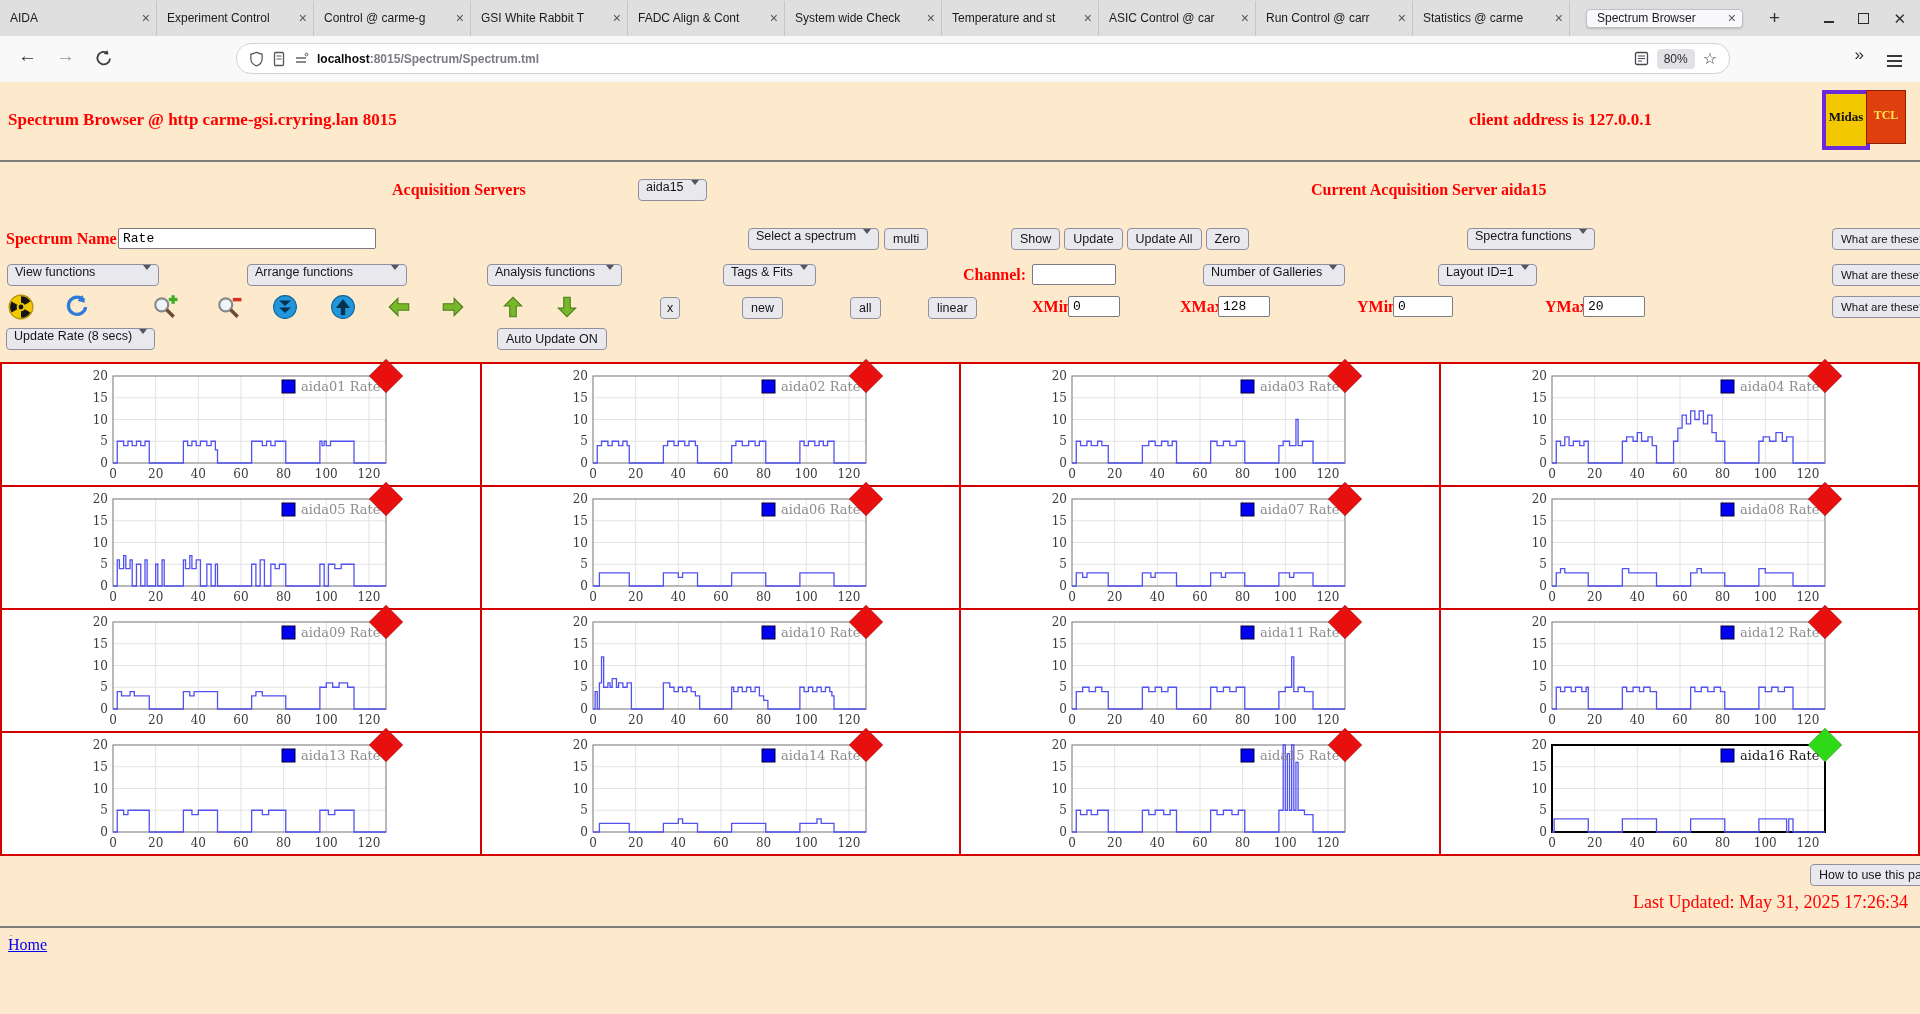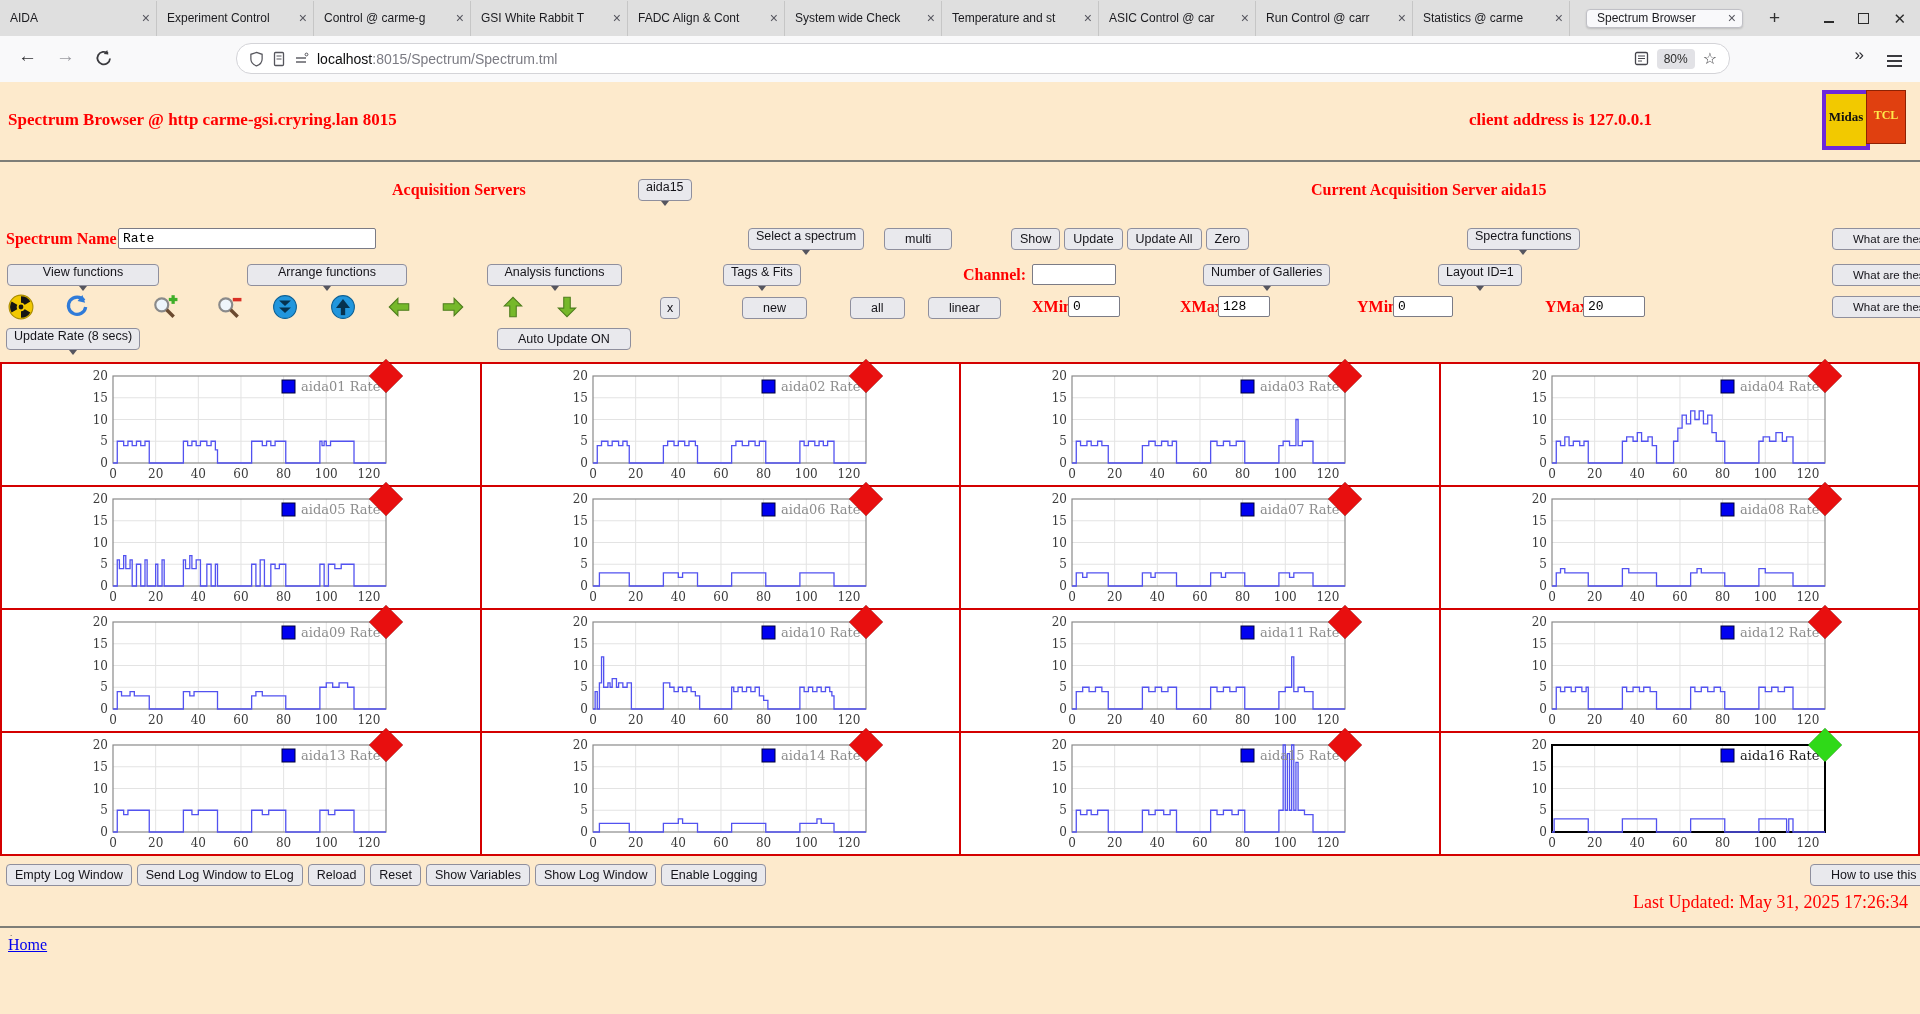--- a/index.html
+++ b/index.html
@@ -14,37 +14,37 @@
   .tab-close{color:#55555e;font-size:14px;margin-left:4px;flex:none;}
   .newtab{font-size:19px;color:#333;margin-left:10px;cursor:default;}
   .winctl{position:absolute;right:14px;top:0;height:36px;display:flex;gap:24px;align-items:center;color:#2b2b2b;}
   .wc-min{width:10px;border-bottom:2px solid #2b2b2b;height:8px;}
   .wc-max{width:9px;height:9px;border:1.5px solid #2b2b2b;}
   .wc-close{font-size:15px;line-height:1;}
 
   .navbar{position:absolute;top:36px;left:0;right:0;height:46px;background:#f9f9fa;border-bottom:1px solid #cfcfcf;}
   .navico{position:absolute;top:9px;font-size:19px;color:#2f2f33;}
   .urlbar{position:absolute;left:236px;top:7px;width:1494px;height:31px;background:#ffffff;border:1px solid #d4d4d8;border-radius:15px;display:flex;align-items:center;padding:0 12px;box-sizing:border-box;gap:8px;}
-  .url-text{font-size:14px;color:#0c0c0d;white-space:nowrap;}
+  .url-text{font-size:12px;color:#0c0c0d;white-space:nowrap;font-weight:bold;}
   .url-text .path{color:#7b7b83;}
   .zoomchip{background:#e2e2e6;border-radius:4px;font-size:12px;padding:3px 7px;color:#2b2b2b;}
   .star{font-size:16px;color:#3a3a3e;}
   .spacer{flex:1;}
   .burger{width:15px;}
   .burger div{height:2px;background:#3a3a3e;margin:3px 0;}
 
   
   .page{position:absolute;top:82px;left:0;width:1920px;height:932px;background:#fdeacc;font-family:"Liberation Serif",serif;}
   .abs{position:absolute;}
   .red{color:#ff0000;font-weight:bold;}
   .hr{position:absolute;left:0;right:0;height:2px;background:#7e7e78;}
 
-  .sel{position:absolute;height:22px;background:#e9e9ed;border:1px solid #8f8f9d;border-radius:4px;display:inline-flex;align-items:center;padding:0 7px;font-family:"Liberation Sans",sans-serif;font-size:12.5px;color:#15141a;gap:7px;box-sizing:border-box;white-space:nowrap;flex-direction:column;}
+  .sel{position:absolute;height:22px;background:#e9e9ed;border:1px solid #8f8f9d;border-radius:4px;display:inline-flex;padding:0 7px;font-family:"Liberation Sans",sans-serif;font-size:12.5px;color:#15141a;gap:7px;box-sizing:border-box;white-space:nowrap;}
   .caret{width:0;height:0;border-left:4px solid transparent;border-right:4px solid transparent;border-top:5px solid #55555f;flex:none;}
-  .btn{position:absolute;height:22px;background:#e9e9ed;border:1px solid #8f8f9d;border-radius:4px;display:inline-flex;align-items:center;padding:0 20px;font-family:"Liberation Sans",sans-serif;font-size:12.5px;color:#15141a;box-sizing:border-box;white-space:nowrap;}
+  .btn{position:absolute;height:22px;background:#e9e9ed;border:1px solid #8f8f9d;border-radius:4px;display:inline-flex;align-items:center;padding:0 8px;font-family:"Liberation Sans",sans-serif;font-size:12.5px;color:#15141a;box-sizing:border-box;white-space:nowrap;}
   .btn2{height:22px;background:#e9e9ed;border:1px solid #8f8f9d;border-radius:4px;display:inline-flex;align-items:center;padding:0 8px;font-family:"Liberation Sans",sans-serif;font-size:12.5px;color:#15141a;box-sizing:border-box;white-space:nowrap;}
   .btnrow{position:absolute;display:flex;gap:4px;}
   .inp{position:absolute;height:21px;border:1px solid #7b7b85;background:#fff;font-family:Liberation Mono, monospace;font-size:13px;padding:0 4px;box-sizing:border-box;border-radius:2px;}
   .icon{position:absolute;width:26px;height:26px;}
 
   .logo1{position:absolute;left:1822px;top:8px;width:40px;height:52px;background:#f2c900;border:4px solid #6d28d9;color:#111;font-size:13px;font-weight:bold;text-align:center;line-height:46px;}
   .logo2{position:absolute;left:1866px;top:8px;width:38px;height:52px;background:#e04010;border:1px solid #8d2203;color:#ffe94a;font-size:12px;font-weight:bold;text-align:center;line-height:48px;}
 
   .grid{position:absolute;left:0;top:280px;width:1918px;border:1px solid #d40000;display:grid;grid-template-columns:repeat(4,1fr);background:#ffffff;}
   .cell{height:121px;border:1px solid #d40000;position:relative;background:#ffffff;overflow:visible;}
@@ -772,27 +772,18 @@
           <text x="250.28125" y="112" text-anchor="middle" font-size="12" font-family="&quot;DejaVu Serif&quot;,serif" fill="#3c3c3c">100</text>
           <text x="292.9375" y="112" text-anchor="middle" font-size="12" font-family="&quot;DejaVu Serif&quot;,serif" fill="#3c3c3c">120</text>
           <path d="M 37 97 L 39.1328125 97 L 39.1328125 83.95 L 73.2578125 83.95 L 73.2578125 97 L 107.3828125 97 L 107.3828125 83.95 L 141.5078125 83.95 L 141.5078125 97 L 175.6328125 97 L 175.6328125 83.95 L 209.7578125 83.95 L 209.7578125 97 L 243.8828125 97 L 243.8828125 83.95 L 271.609375 83.95 L 271.609375 97 L 273.7421875 97 L 273.7421875 83.95 L 278.0078125 83.95 L 278.0078125 97 L 310 97" fill="none" stroke="#5252f0" stroke-width="1.3"></path>
           <rect x="206" y="14" width="13" height="13" fill="#0000f0" stroke="#00003a"></rect>
           <text x="225" y="25" font-size="13" font-family="&quot;DejaVu Serif&quot;,serif" fill="#1a1a1a">aida16 Rate</text>
           <polygon points="310,-7 327,10 310,27 293,10" fill="#2fd918" stroke="rgba(0,0,0,0.18)"></polygon>
         </svg>
       </div>
     </div>
 
-  <div class="btnrow" style="left:6px;top:782px;gap:5px;" id="footerbtns">
-      <div class="btn2">Empty Log Window</div>
-      <div class="btn2">Send Log Window to ELog</div>
-      <div class="btn2">Reload</div>
-      <div class="btn2">Reset</div>
-      <div class="btn2">Show Variables</div>
-      <div class="btn2">Show Log Window</div>
-      <div class="btn2">Enable Logging</div>
-    </div>
   <div class="btn" style="left:1810px;top:782px;">How to use this page</div>
   <div class="abs" style="right:12px;top:810px;font-size:18px;color:#ff0000;">Last Updated: May 31, 2025 17:26:34</div>
   <div class="hr" style="top:844px;"></div>
   <div class="abs" style="left:10px;top:846px;font-size:9px;color:#333;">.</div>
   <div class="abs homelink" style="left:8px;top:854px;">Home</div>
 </div>
 
 </body></html>

